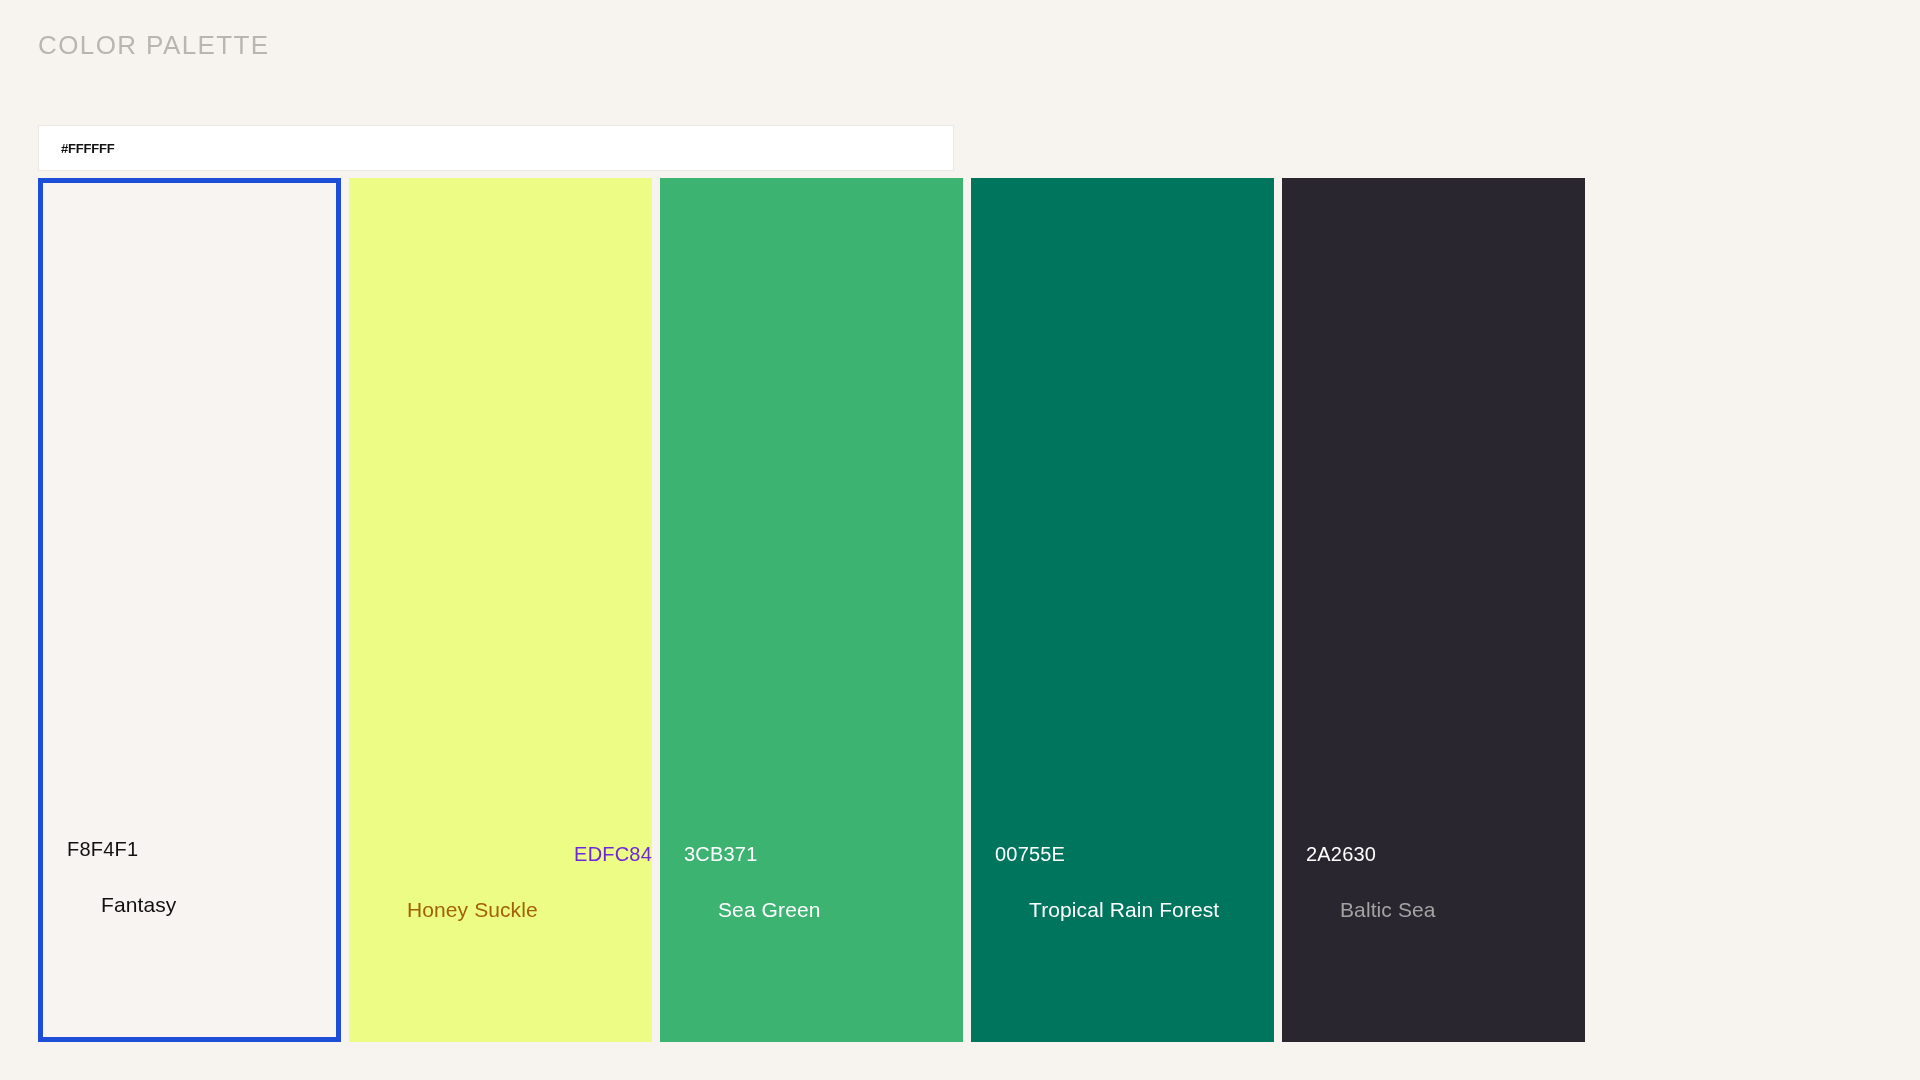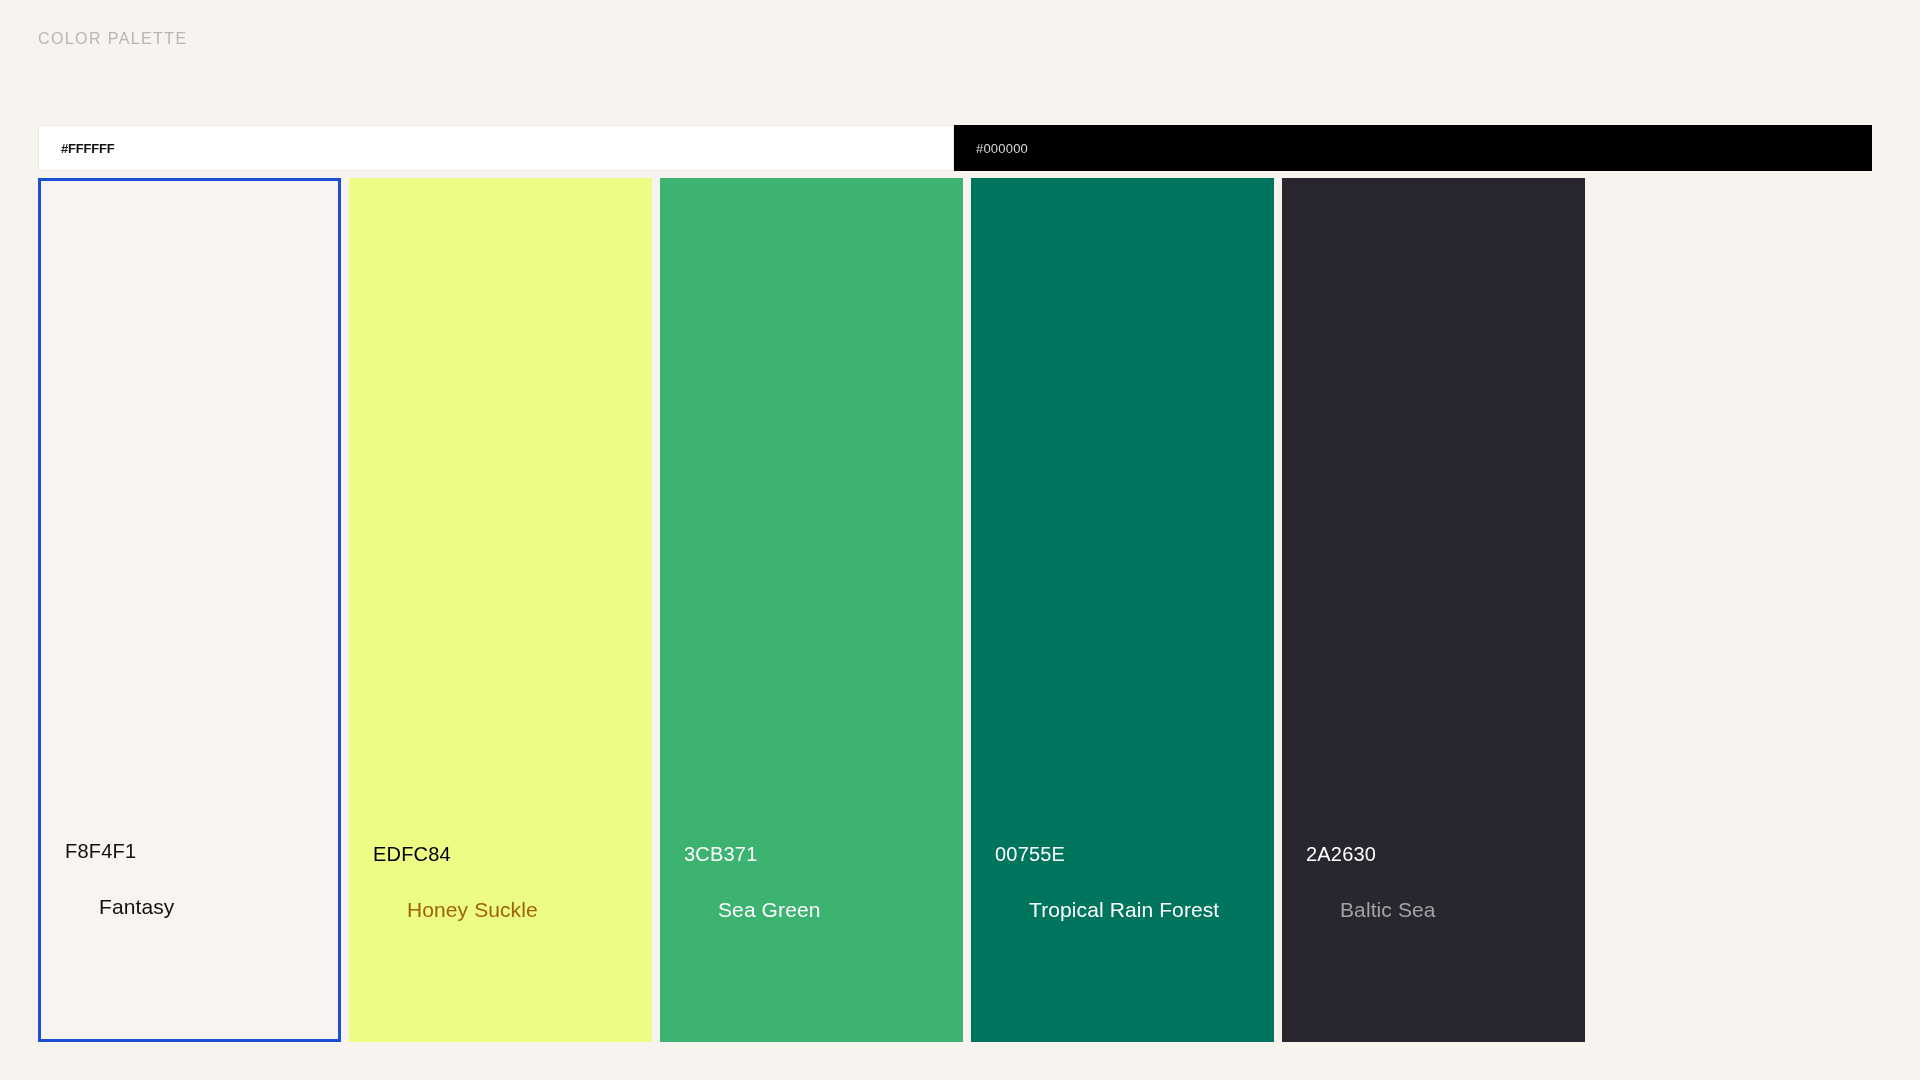--- a/index.html
+++ b/index.html
@@ -14,21 +14,21 @@
     background: #f7f4f0;
     font-family: "Liberation Sans", sans-serif;
     position: relative;
   }
 
   
   .page-title {
     position: absolute;
     left: 38px;
     top: 30px;
-    font-size: 16px;
+    font-size: 26px;
     letter-spacing: 1.4px;
     color: #b9b5b1;
     font-weight: 400;
     white-space: nowrap;
   }
 
   
   .top-bars {
     position: absolute;
     left: 38px;
@@ -81,21 +81,21 @@
     width: 303px;
     height: 864px;
     position: relative;
     display: flex;
     flex-direction: column;
     justify-content: flex-end;
     padding-left: 24px;
     padding-bottom: 122px;
   }
   .swatch.bordered {
-    border: 3px solid #1d4ed8;
+    border: 5px solid #1d4ed8;
   }
   .swatch-hex {
     font-size: 20px;
     font-weight: 400;
     letter-spacing: 0.2px;
     line-height: 1;
     margin-bottom: 35px;
     white-space: nowrap;
   }
   .swatch-name {
@@ -109,32 +109,29 @@
 </style>
 </head>
 <body style="background: rgb(247, 244, 240);">
 
 <h1 class="page-title" style="color: rgb(185, 181, 177);">COLOR PALETTE</h1>
 
 <div class="top-bars">
   <div class="top-bar bar-white" style="background: rgb(255, 255, 255);">
     <span class="bar-label-dark" style="color: rgb(17, 17, 17);">#FFFFFF</span>
   </div>
-  <div class="top-bar bar-black" style="background: rgb(0, 0, 0);">
-    <span class="bar-label-light" style="color: rgb(215, 215, 215);">#000000</span>
-  </div>
 </div>
 
 <div class="swatch-row">
   <div class="swatch bordered" style="background: rgb(248, 244, 241);">
     <span class="swatch-hex" style="color: rgb(17, 17, 17);">F8F4F1</span>
     <span class="swatch-name" style="color: rgb(17, 17, 17);">Fantasy</span>
   </div>
   <div class="swatch" style="background: rgb(237, 252, 132);">
-    <span class="swatch-hex" style="color: #000000;">EDFC84</span>
+    <span class="swatch-hex" style="color: #6d28d9; text-align: right;">EDFC84</span>
     <span class="swatch-name" style="color: #a16207;">Honey Suckle</span>
   </div>
   <div class="swatch" style="background: rgb(60, 179, 113);">
     <span class="swatch-hex" style="color: rgb(255, 255, 255);">3CB371</span>
     <span class="swatch-name" style="color: rgb(255, 255, 255);">Sea Green</span>
   </div>
   <div class="swatch" style="background: rgb(0, 117, 94);">
     <span class="swatch-hex" style="color: rgb(255, 255, 255);">00755E</span>
     <span class="swatch-name" style="color: rgb(255, 255, 255);">Tropical Rain Forest</span>
   </div>

